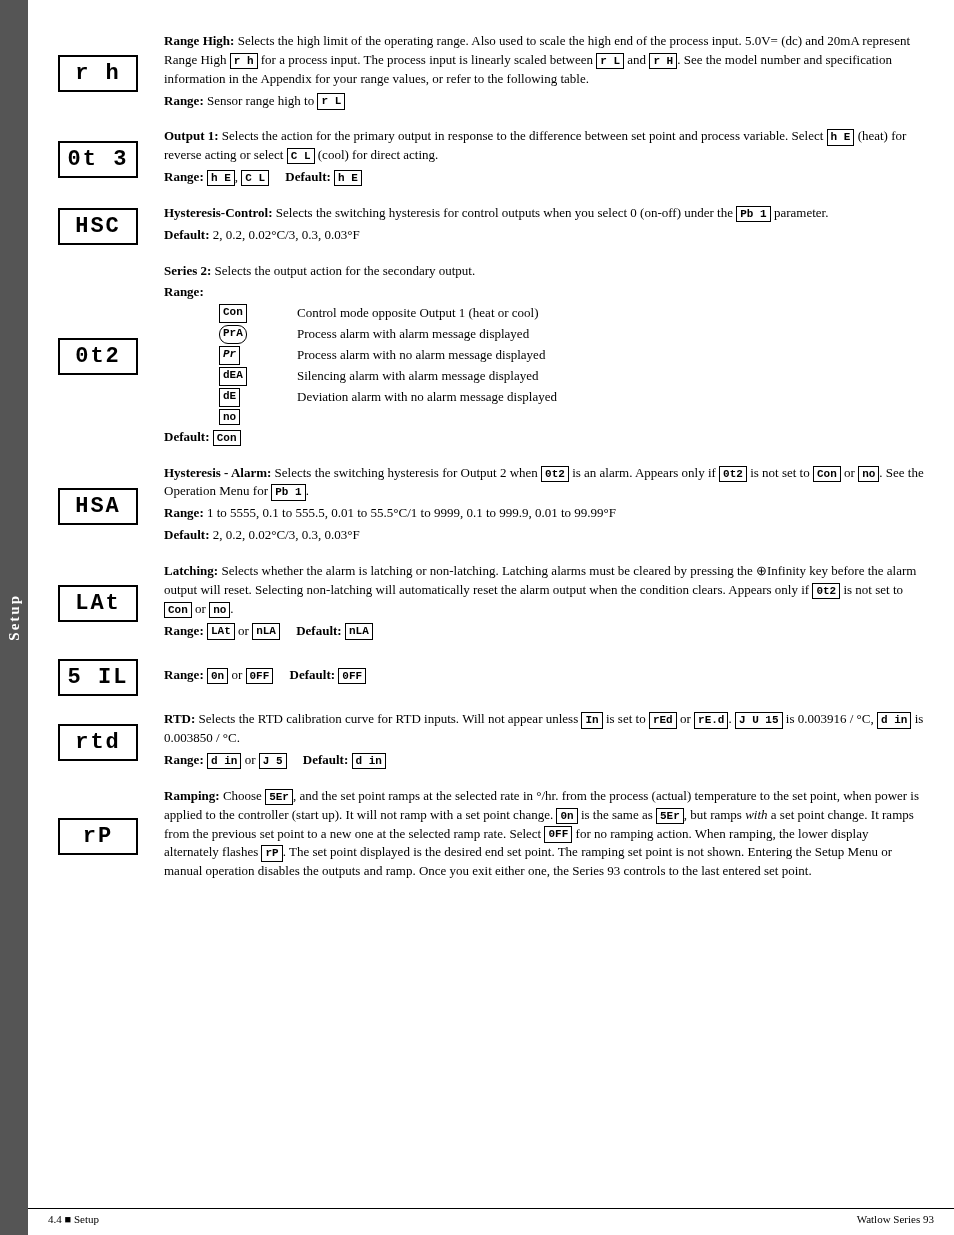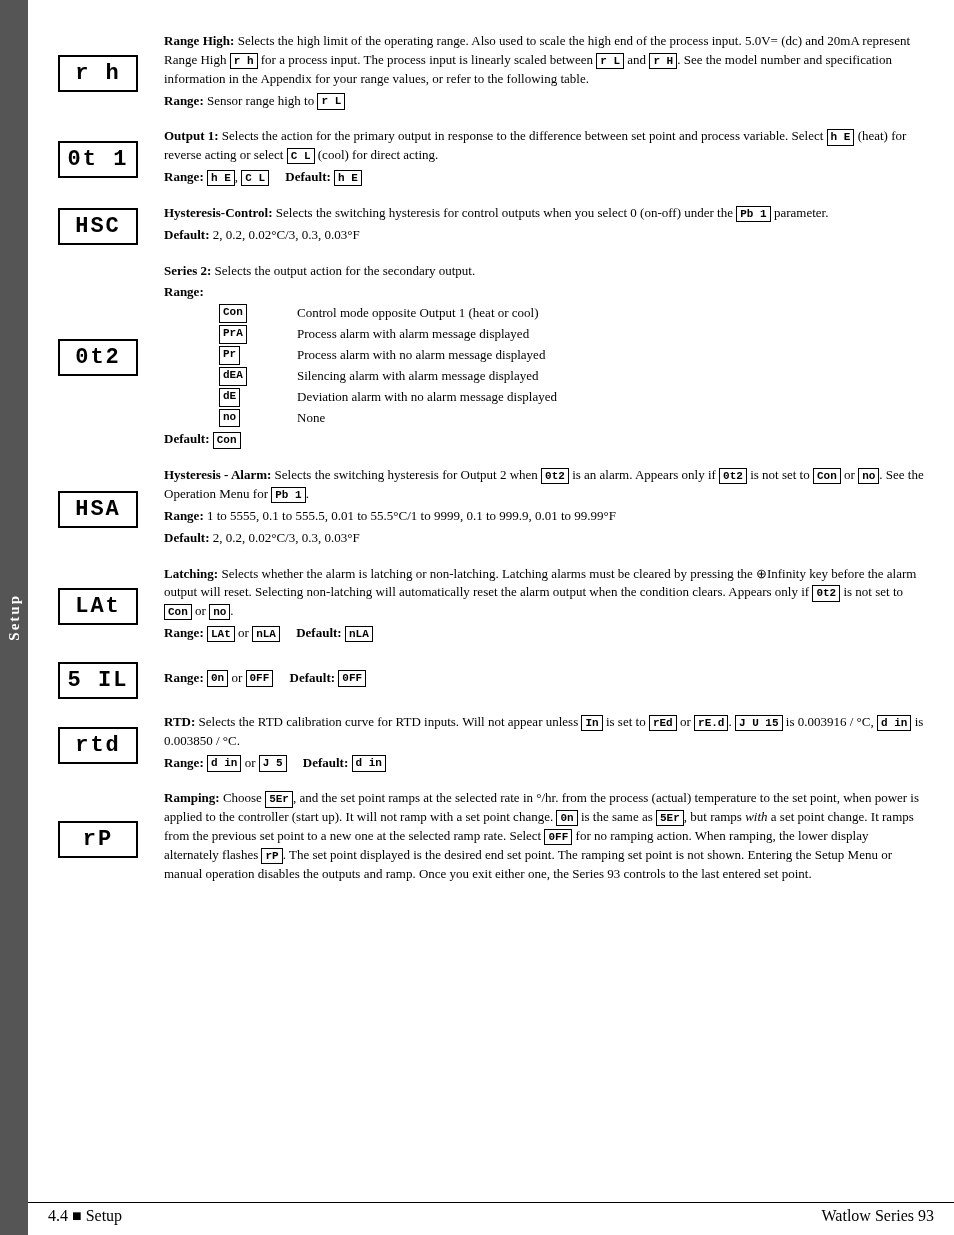--- a/index.html
+++ b/index.html
@@ -109,21 +109,21 @@
 
     
     .footer {
       position: absolute;
       bottom: 10px;
       left: 28px;
       right: 0;
       display: flex;
       justify-content: space-between;
       padding: 0 20px 0 20px;
-      font-size: 16px;
+      font-size: 11px;
       border-top: 1px solid #000;
       padding-top: 4px;
     }
   </style>
 </head>
 <body>
 
 <div class="page">
 
   <div class="side-tab">
@@ -137,21 +137,21 @@
         <span class="lcd-symbol">r h</span>
       </div>
       <div class="desc">
         <p><b>Range High:</b> Selects the high limit of the operating range. Also used to scale the high end of the process input. 5.0V= (dc) and 20mA represent Range High <span class="lcd-inline">r h</span> for a process input. The process input is linearly scaled between <span class="lcd-inline">r L</span> and <span class="lcd-inline">r H</span>. See the model number and specification information in the Appendix for your range values, or refer to the following table.</p>
         <p><b>Range:</b> Sensor range high to <span class="lcd-inline">r L</span></p>
       </div>
     </div>
 
     <div class="param-row">
       <div class="symbol-box">
-        <span class="lcd-symbol">0t 1</span>
+        <span class="lcd-symbol">0t 3</span>
       </div>
       <div class="desc">
         <p><b>Output 1:</b> Selects the action for the primary output in response to the difference between set point and process variable. Select <span class="lcd-inline">h E</span> (heat) for reverse acting or select <span class="lcd-inline">C L</span> (cool) for direct acting.</p>
         <p><b>Range:</b> <span class="lcd-inline">h E</span>, <span class="lcd-inline">C L</span> &nbsp;&nbsp;&nbsp; <b>Default:</b> <span class="lcd-inline">h E</span></p>
       </div>
     </div>
 
     <div class="param-row">
       <div class="symbol-box">
         <span class="lcd-symbol">HSC</span>
@@ -165,30 +165,29 @@
     <div class="param-row">
       <div class="symbol-box">
         <span class="lcd-symbol">0t2</span>
       </div>
       <div class="desc">
         <p><b>Series 2:</b> Selects the output action for the secondary output.</p>
         <p style="margin-bottom:2px;"><b>Range:</b></p>
         <div style="display:grid; grid-template-columns: 70px 1fr; gap: 2px 8px; margin-left: 55px; margin-bottom: 3px;">
           <span class="lcd-inline" style="width:fit-content;">Con</span>
             <span>Control mode opposite Output 1 (heat or cool)</span>
-          <span class="lcd-inline" style="width:fit-content;">PrA</span>
+          <span class="lcd-inline" style="width:fit-content;border-radius:9px;">PrA</span>
             <span>Process alarm with alarm message displayed</span>
-          <span class="lcd-inline" style="width:fit-content;">Pr</span>
+          <span class="lcd-inline" style="width:fit-content;font-style:italic;">Pr</span>
             <span>Process alarm with no alarm message displayed</span>
           <span class="lcd-inline" style="width:fit-content;">dEA</span>
             <span>Silencing alarm with alarm message displayed</span>
           <span class="lcd-inline" style="width:fit-content;">dE</span>
             <span>Deviation alarm with no alarm message displayed</span>
           <span class="lcd-inline" style="width:fit-content;">no</span>
-            <span>None</span>
         </div>
         <p><b>Default:</b> <span class="lcd-inline">Con</span></p>
       </div>
     </div>
 
     <div class="param-row">
       <div class="symbol-box">
         <span class="lcd-symbol">HSA</span>
       </div>
       <div class="desc">

